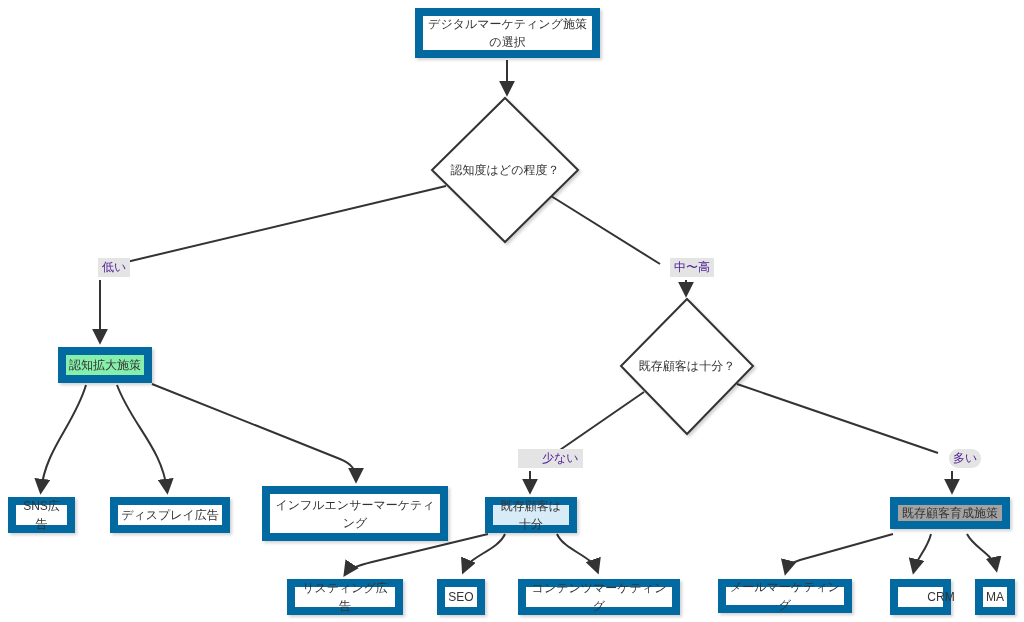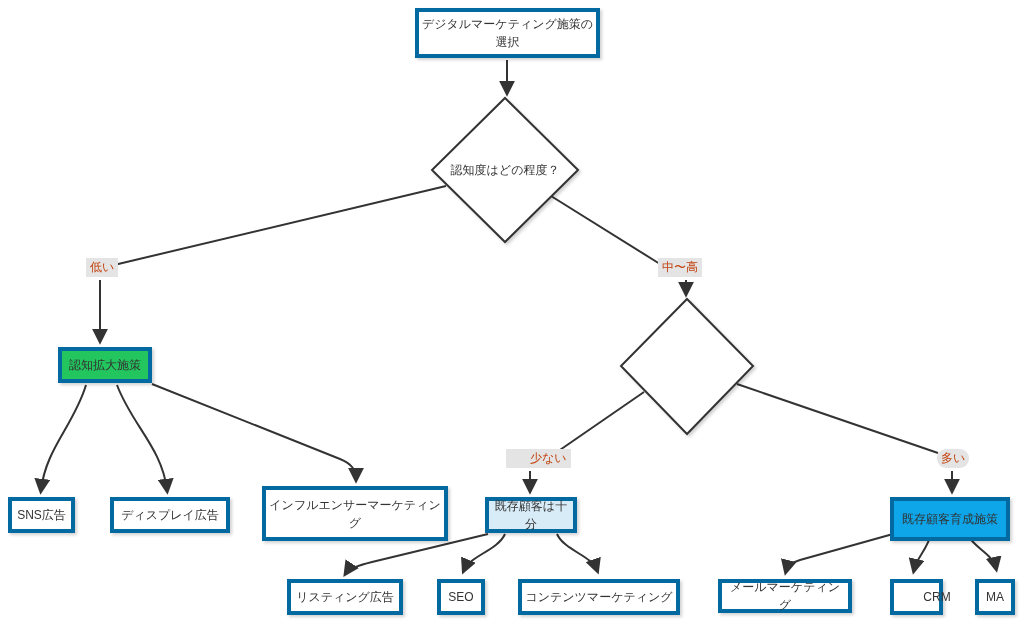--- a/index.html
+++ b/index.html
@@ -4,35 +4,35 @@
 <style>
   html,body{margin:0;padding:0;background:#ffffff;}
   .canvas{
     position:relative;width:1024px;height:622px;background:#ffffff;
     font-family:"Liberation Sans","DejaVu Sans",sans-serif;color:#333;
     overflow:hidden;
   }
   .edges{position:absolute;left:0;top:0;width:1024px;height:622px;}
   .node{
     position:absolute;box-sizing:border-box;
-    background:#fff;border:4px solid #0369a1;
+    background:#fff;border:8px solid #0369a1;
     display:flex;align-items:center;justify-content:center;
     text-align:center;font-size:12px;line-height:1.5;
     box-shadow:2px 2px 3px rgba(0,0,0,0.18);
     padding:2px;
   }
   .diamond-label{
     position:absolute;display:flex;align-items:center;justify-content:center;
     text-align:left;font-size:12px;background:transparent;border:none;
     box-shadow:none;padding:0;
   }
   .edge-label{
     position:absolute;font-size:12px;line-height:1.4;
-    background:#e4e4e4;color:#c2410c;padding:1px 4px;
-    display:flex;align-items:center;justify-content:center;
+    background:#e4e4e4;color:#4c1d95;padding:1px 4px;
+    display:flex;align-items:center;justify-content:center;margin-left:12px;
   }
 </style>
 </head>
 <body>
 
 <div class="canvas">
 
   <svg class="edges" viewBox="0 0 1024 622" xmlns="http://www.w3.org/2000/svg">
     <defs>
       <marker id="arrow" viewBox="0 0 10 10" refX="7" refY="5" markerWidth="8" markerHeight="8" orient="auto">
@@ -81,38 +81,41 @@
   </div>
 
   <div class="edge-label" style="left:86px;top:258px;">
     <span>低い</span>
   </div>
 
   <div class="edge-label" style="left:658px;top:258px;">
     <span>中〜高</span>
   </div>
 
-  <div class="node" style="left: 58px; top: 347px; width: 94px; height: 36px; background-color: #22c55e;">
+  <div class="node" style="left: 58px; top: 347px; width: 94px; height: 36px; background-color: #86efac;">
     <span>認知拡大施策</span>
   </div>
 
+  <div class="diamond-label" style="left:612px;top:351px;width:150px;height:30px;">
+    <span>既存顧客は十分？</span>
+  </div>
 
   <div class="edge-label" style="left:506px;top:449px;padding-left:24px;">
     <span>少ない</span>
   </div>
 
   <div class="edge-label" style="left:937px;top:449px;border-radius:9px;">
     <span>多い</span>
   </div>
 
   <div class="node" style="left: 485px; top: 497px; width: 92px; height: 36px; background-color: rgb(216, 236, 248);">
     <span>既存顧客は十分</span>
   </div>
 
-  <div class="node" style="left: 890px; top: 497px; width: 120px; height: 44px; background-color: #0ea5e9;">
+  <div class="node" style="left: 890px; top: 497px; width: 120px; height: 32px; background-color: #a3a3a3;">
     <span>既存顧客育成施策</span>
   </div>
 
   <div class="node" style="left:8px;top:497px;width:67px;height:36px;">
     <span>SNS広告</span>
   </div>
 
   <div class="node" style="left:110px;top:497px;width:120px;height:36px;text-align:center;">
     <span>ディスプレイ広告</span>
   </div>

